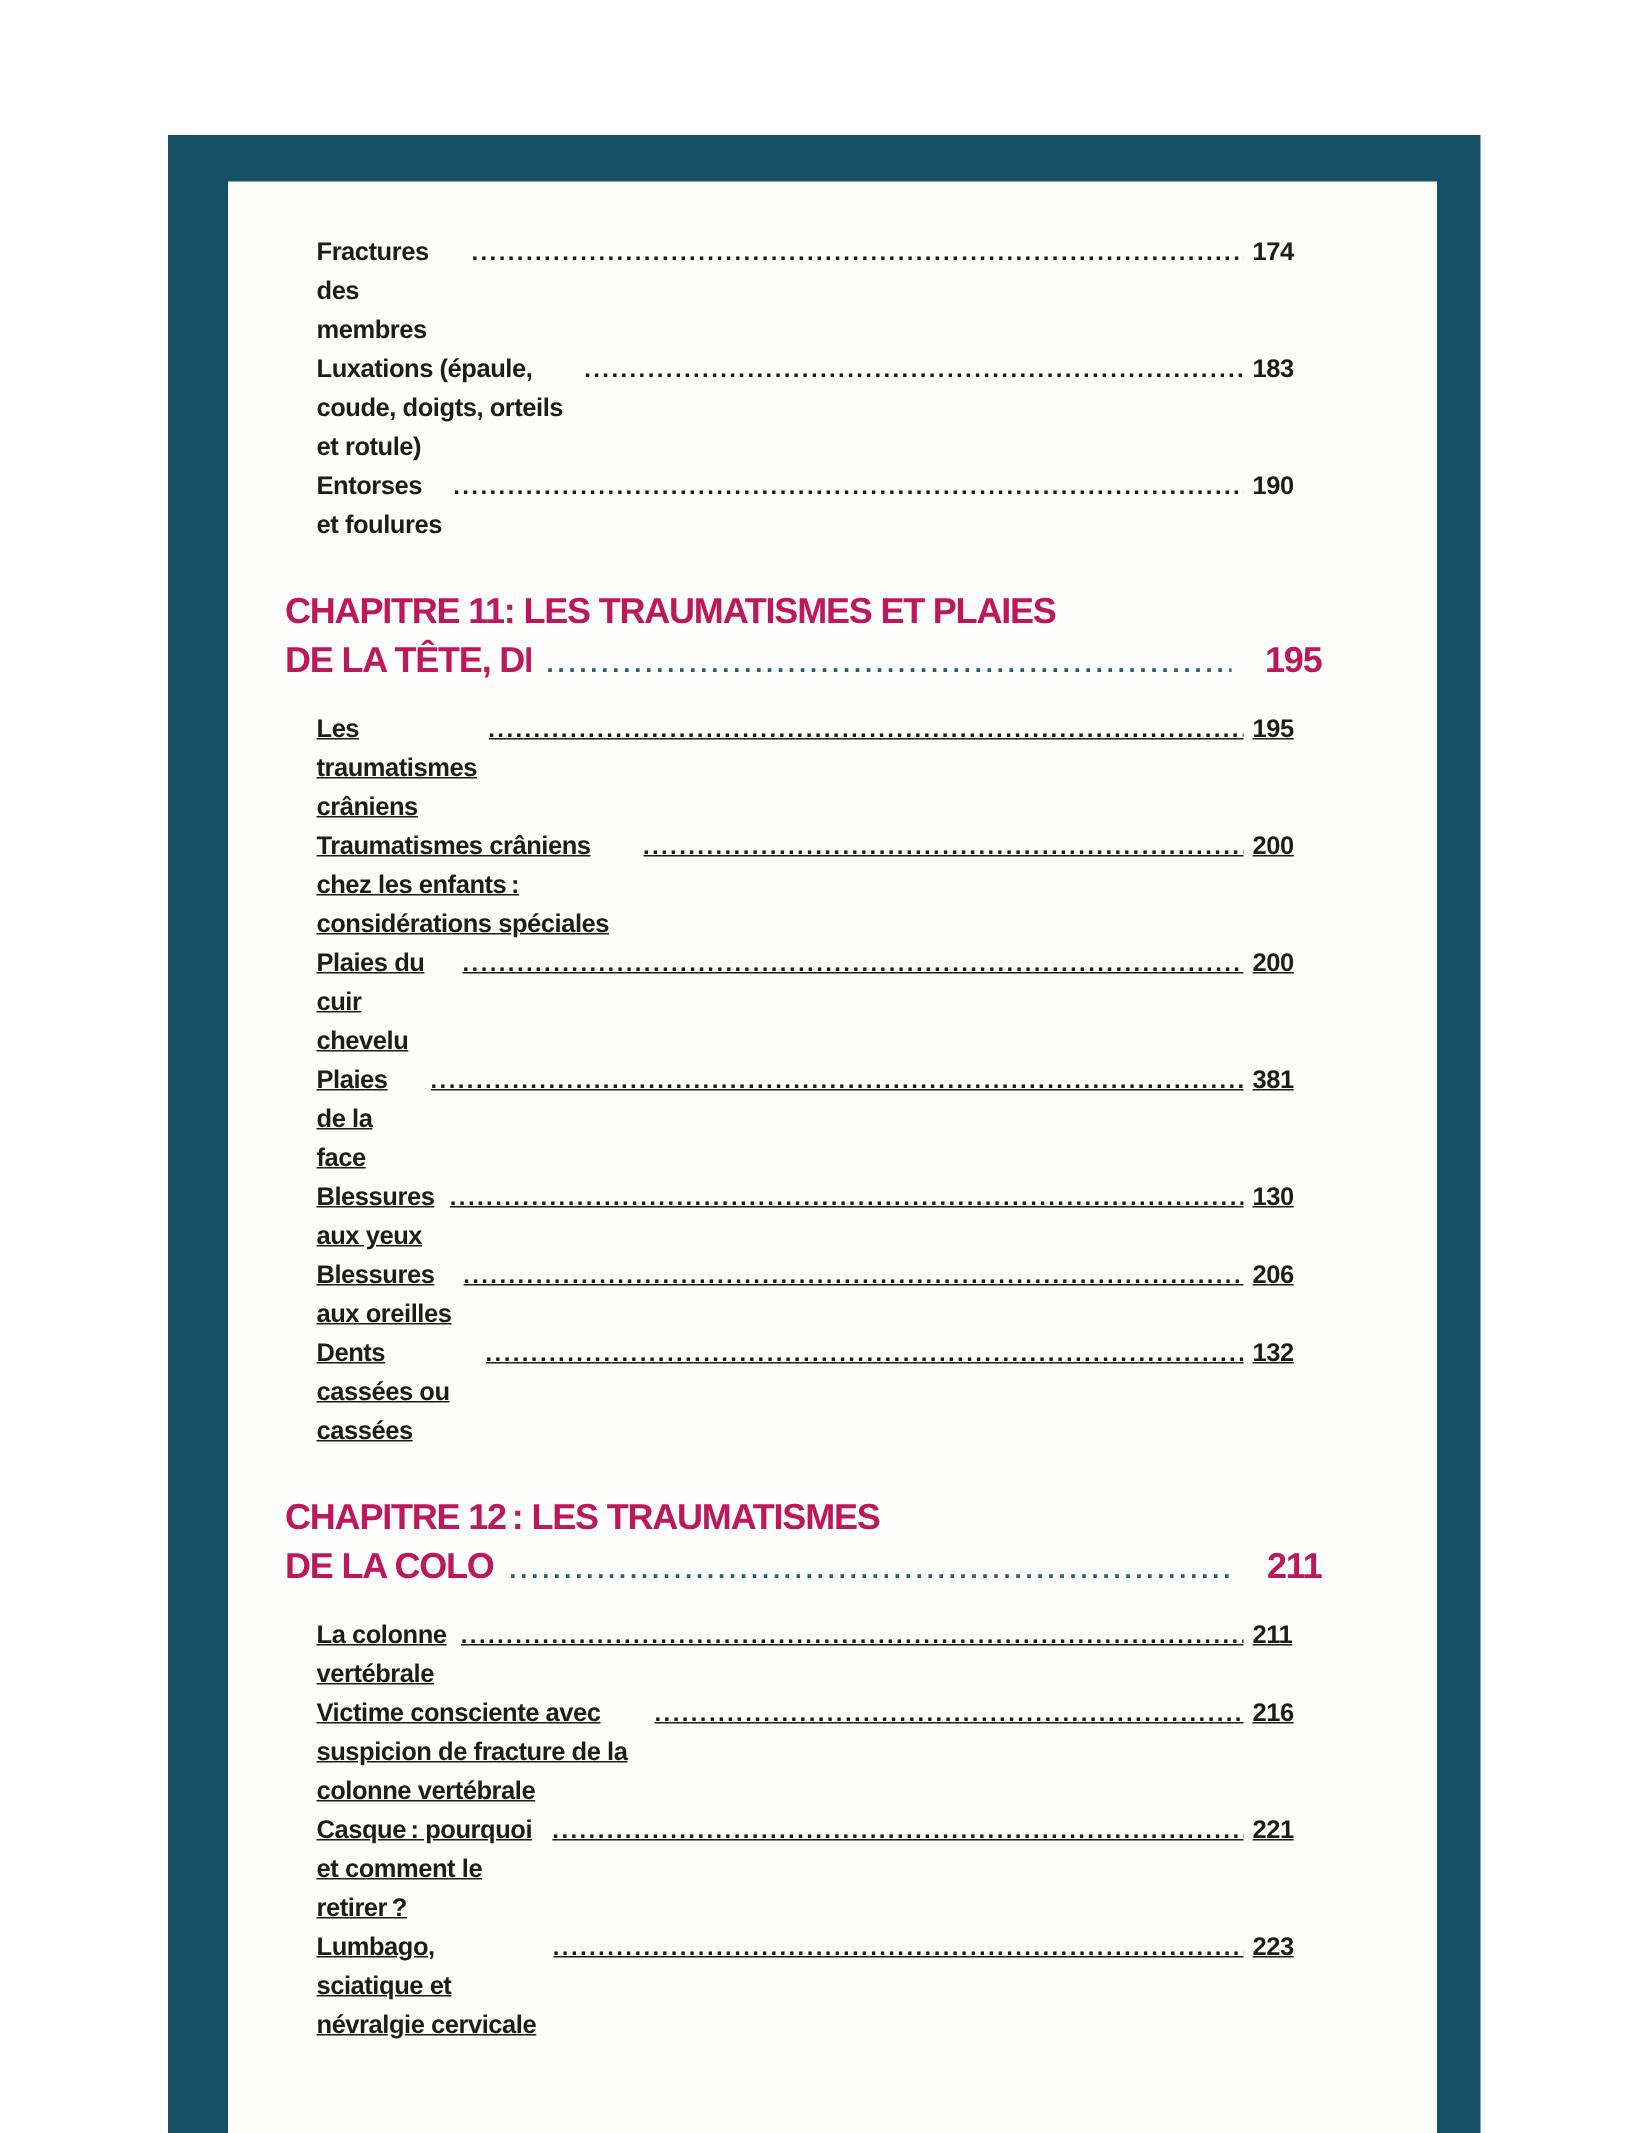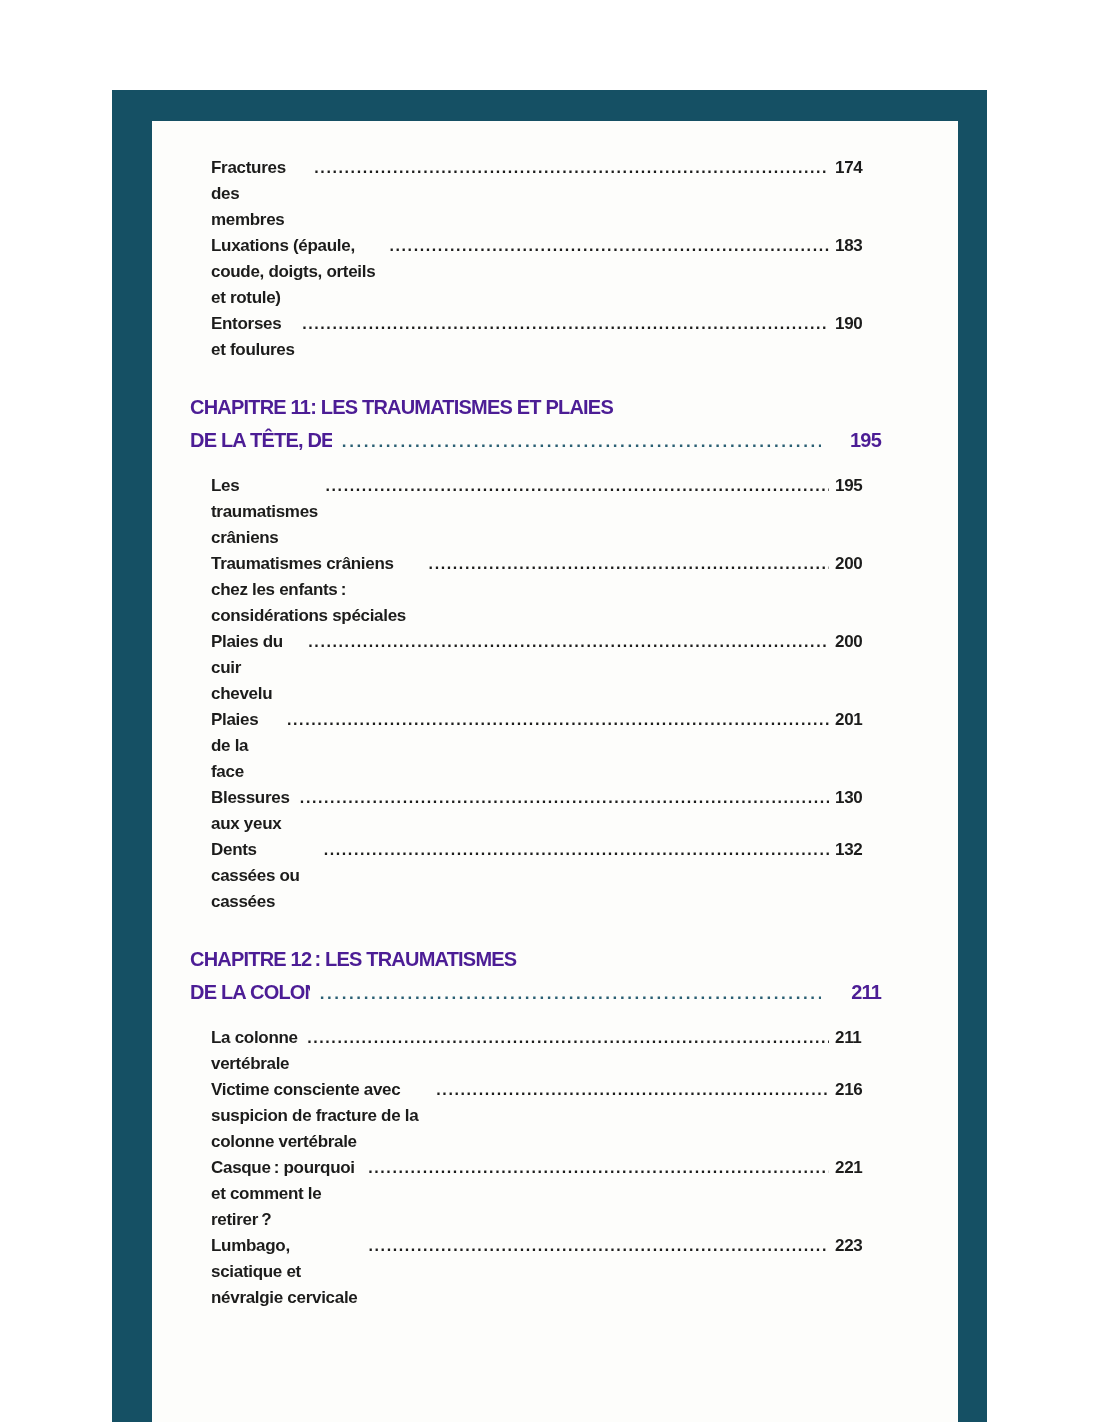--- a/index.html
+++ b/index.html
@@ -21,33 +21,33 @@
     color:#1c1c1b;
   }
   
   .row{display:flex;align-items:baseline;width:100%;}
   .dots{flex:1 1 auto;min-width:6px;overflow:hidden;white-space:nowrap;margin:0 6px 0 7px;}
   .dots::after{
     content:"....................................................................................................................................................................";
     letter-spacing:1.6px;font-weight:700;font-size:16px;
   }
   
-  .items{margin-left:21px;margin-top:16px;}
+  .items{margin-left:21px;margin-top:16px;text-decoration:underline;}
   .entry{
     font-size:17px;font-weight:700;letter-spacing:-0.3px;
     line-height:26px;color:#1c1c1b;
   }
   .entry .pg{flex:0 0 46px;width:46px;text-align:left;font-weight:700;}
   
   .intro{margin-left:21px;}
   
   .chapter{margin-top:28px;color:#2a5f73;}
   .ch-line,.ch-lbl,.ch-pg{
-    font-size:20px;font-weight:700;letter-spacing:-0.8px;line-height:33px;
-    color:#4c1d95;white-space:nowrap;
+    font-size:24px;font-weight:700;letter-spacing:-0.8px;line-height:33px;
+    color:#be185d;white-space:nowrap;
   }
   .ch-row .dots{margin:0 8px 0 10px;}
   .ch-row .dots::after{
     letter-spacing:2.6px;font-size:17px;color:#2a5f73;
   }
   .ch-pg{flex:0 0 52px;width:52px;text-align:right;}
   .ch-lbl{flex:0 1 auto;overflow:hidden;}
 </style>
 </head>
 <body>
@@ -94,26 +94,31 @@
           <span class="pg">200</span>
         </div>
         <div class="row entry">
           <span class="lbl">Plaies du cuir chevelu</span>
           <span class="dots"></span>
           <span class="pg">200</span>
         </div>
         <div class="row entry">
           <span class="lbl">Plaies de la face</span>
           <span class="dots"></span>
-          <span class="pg">201</span>
+          <span class="pg">381</span>
         </div>
         <div class="row entry">
           <span class="lbl">Blessures aux yeux</span>
           <span class="dots"></span>
           <span class="pg">130</span>
+        </div>
+        <div class="row entry">
+          <span class="lbl">Blessures aux oreilles</span>
+          <span class="dots"></span>
+          <span class="pg">206</span>
         </div>
         <div class="row entry">
           <span class="lbl">Dents cassées ou cassées</span>
           <span class="dots"></span>
           <span class="pg">132</span>
         </div>
       </div>
 
       <div class="chapter">
         <div class="ch-line">CHAPITRE 12 : LES TRAUMATISMES</div>

